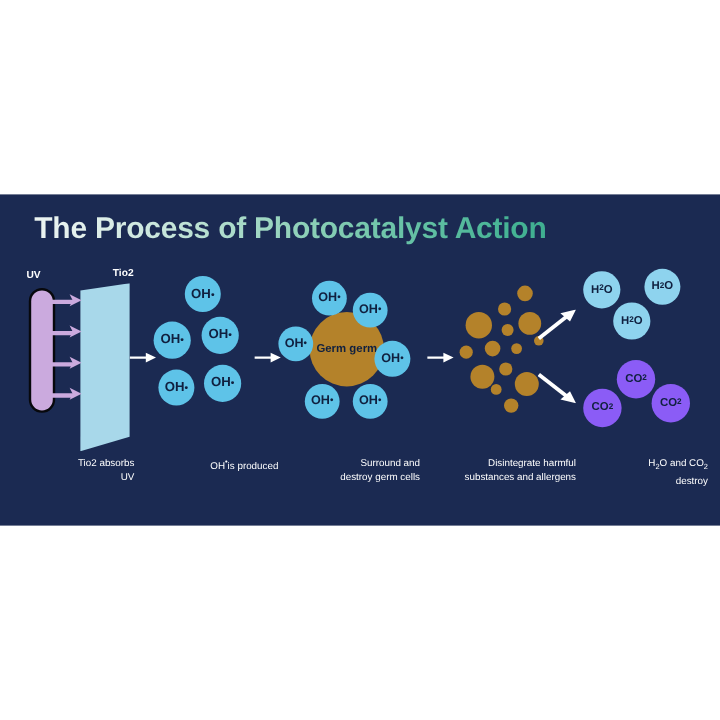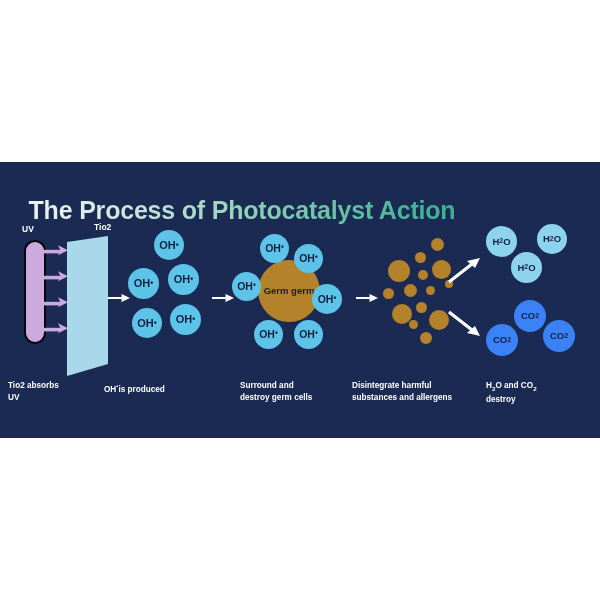--- a/index.html
+++ b/index.html
@@ -44,39 +44,38 @@
         #f2f7f6 0%,
         #e3f0ec 14%,
         #bfe2d6 32%,
         #8ed0b8 52%,
         #63c0a4 72%,
         #45b394 88%,
         #3aa98d 100%);
     -webkit-background-clip: text;
     background-clip: text;
     color: transparent;
-    margin-top: 20px;
     -webkit-text-fill-color: transparent;
   }
 
   
   .stage {
     position: absolute;
     top: 62px;
     height: 150px;
   }
 
   .caption {
     position: absolute;
     top: 218px;
     color: #ffffff;
     font-size: 8.2px;
-    font-weight: bold;
+    font-weight: normal;
     line-height: 11.5px;
-    text-align: left;
+    text-align: right;
   }
   .caption .sub { font-size: 6.2px; vertical-align: sub; }
   .caption .sup { font-size: 6.2px; vertical-align: super; }
 
   
   .small-label {
     position: absolute;
     color: #ffffff;
     font-size: 8.5px;
     font-weight: bold;
@@ -110,21 +109,21 @@
     border-radius: 50%;
     display: flex;
     align-items: center;
     justify-content: center;
     color: #10203f;
     font-weight: bold;
     line-height: 1;
   }
   .bubble-oh   { background: #5ec3e8; }
   .bubble-h2o  { background: #8ed3ee; }
-  .bubble-co2  { background: #3b82f6; }
+  .bubble-co2  { background: #8b5cf6; }
   .bubble-germ { background: #b4822a; }
 
   .bubble .sub { font-size: 0.72em; vertical-align: sub; }
   .bubble .rad { font-size: 0.78em; vertical-align: super; }
 
   .particle {
     position: absolute;
     border-radius: 50%;
     background: #b4822a;
   }

